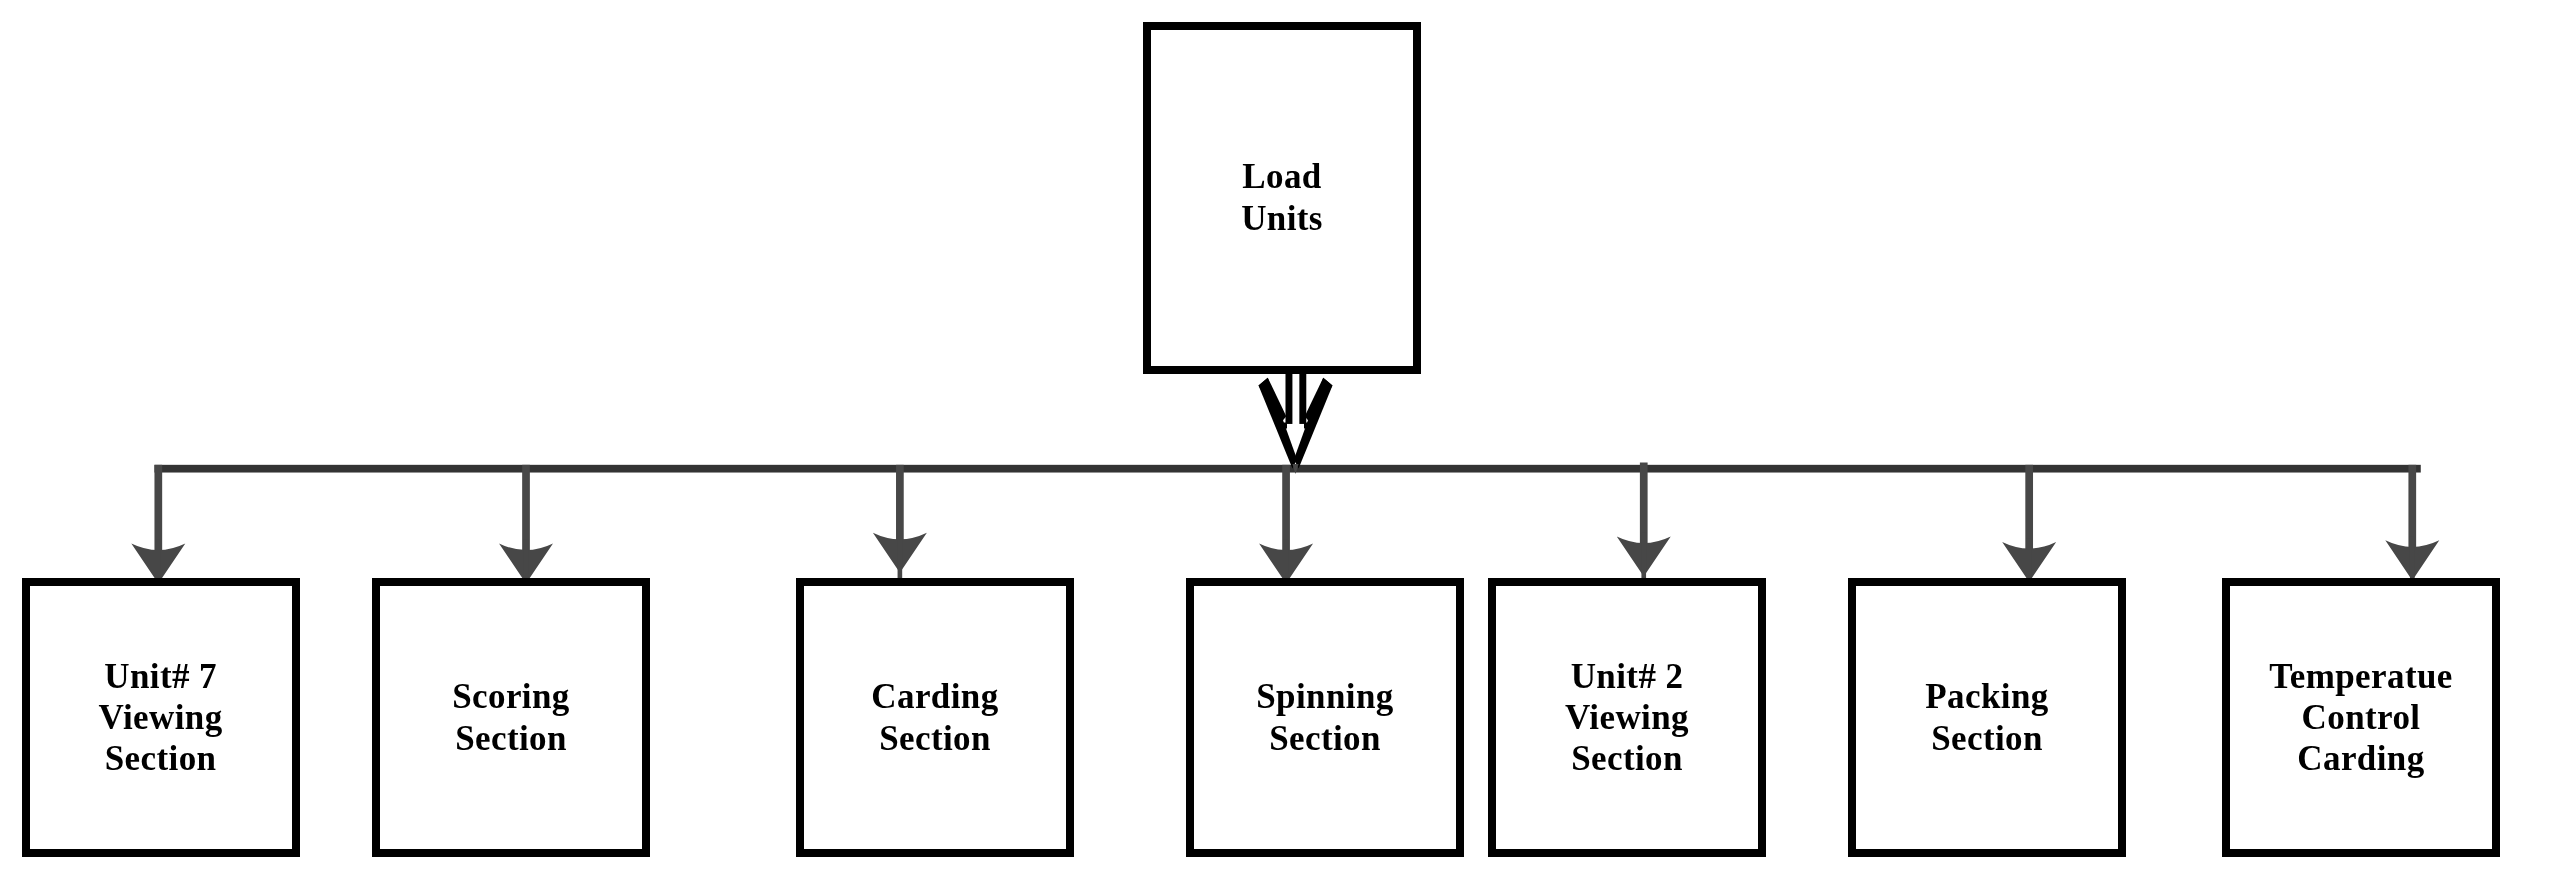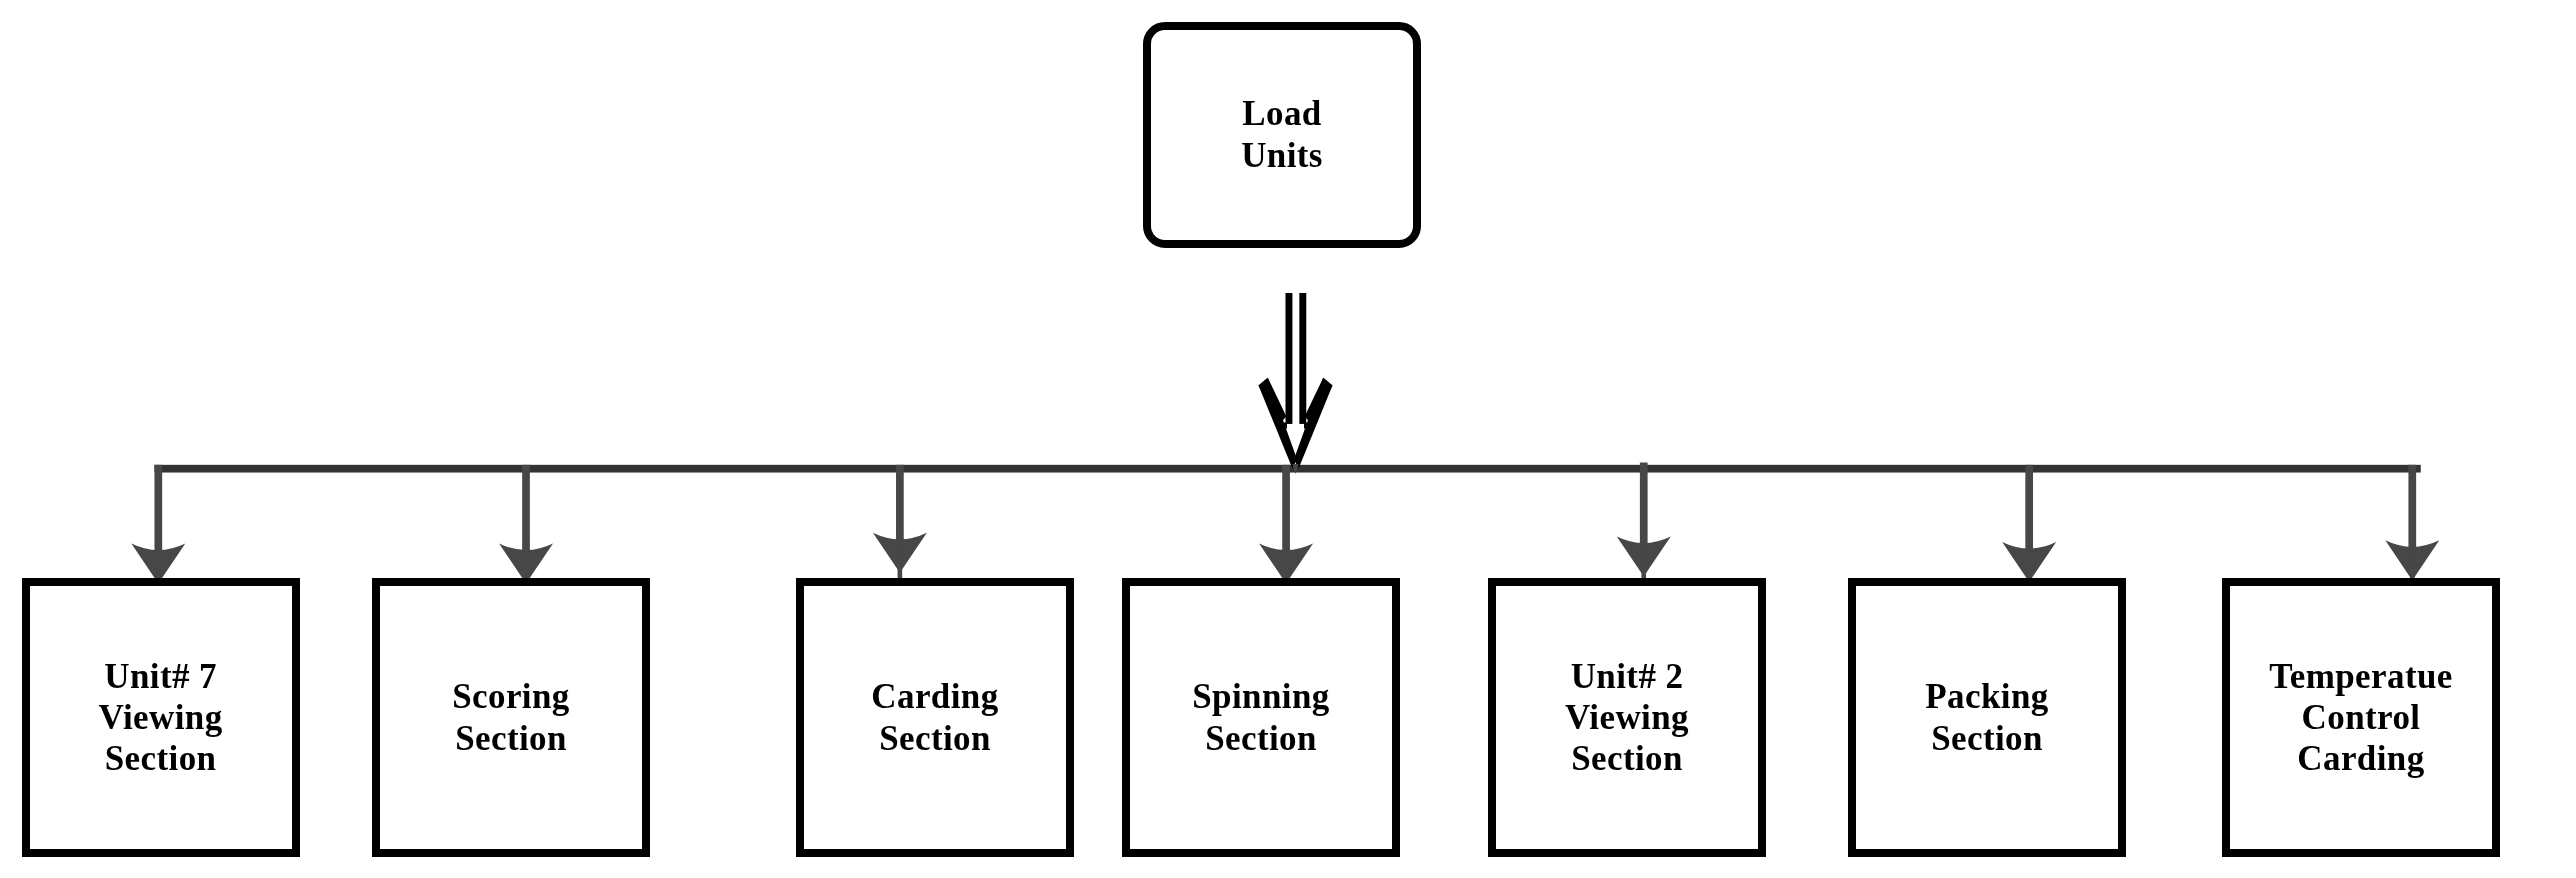--- a/index.html
+++ b/index.html
@@ -36,22 +36,21 @@
     letter-spacing: 0.4px;
     white-space: pre-line;
     padding: 0 4.6px;
   }
 
   
   #root-node {
     left: 1143px;
     top: 21.6px;
     width: 278px;
-    height: 226px;
-    border-radius: 22px;
+    height: 352px;
   }
   #root-node .node-label { font-size: 35px; }
 
   
   .leaf {
     top: 578px;
     width: 278px;
     height: 279px;
   }
   .leaf .node-label { font-size: 35px; }
@@ -158,21 +157,21 @@
   <div class="node leaf" style="left:372px">
     <span class="node-label">Scoring
 Section</span>
   </div>
 
   <div class="node leaf" style="left:796px">
     <span class="node-label">Carding
 Section</span>
   </div>
 
-  <div class="node leaf" style="left:1122px">
+  <div class="node leaf" style="left:1186px">
     <span class="node-label">Spinning
 Section</span>
   </div>
 
   <div class="node leaf" style="left:1488px">
     <span class="node-label">Unit# 2
 Viewing
 Section</span>
   </div>
 

